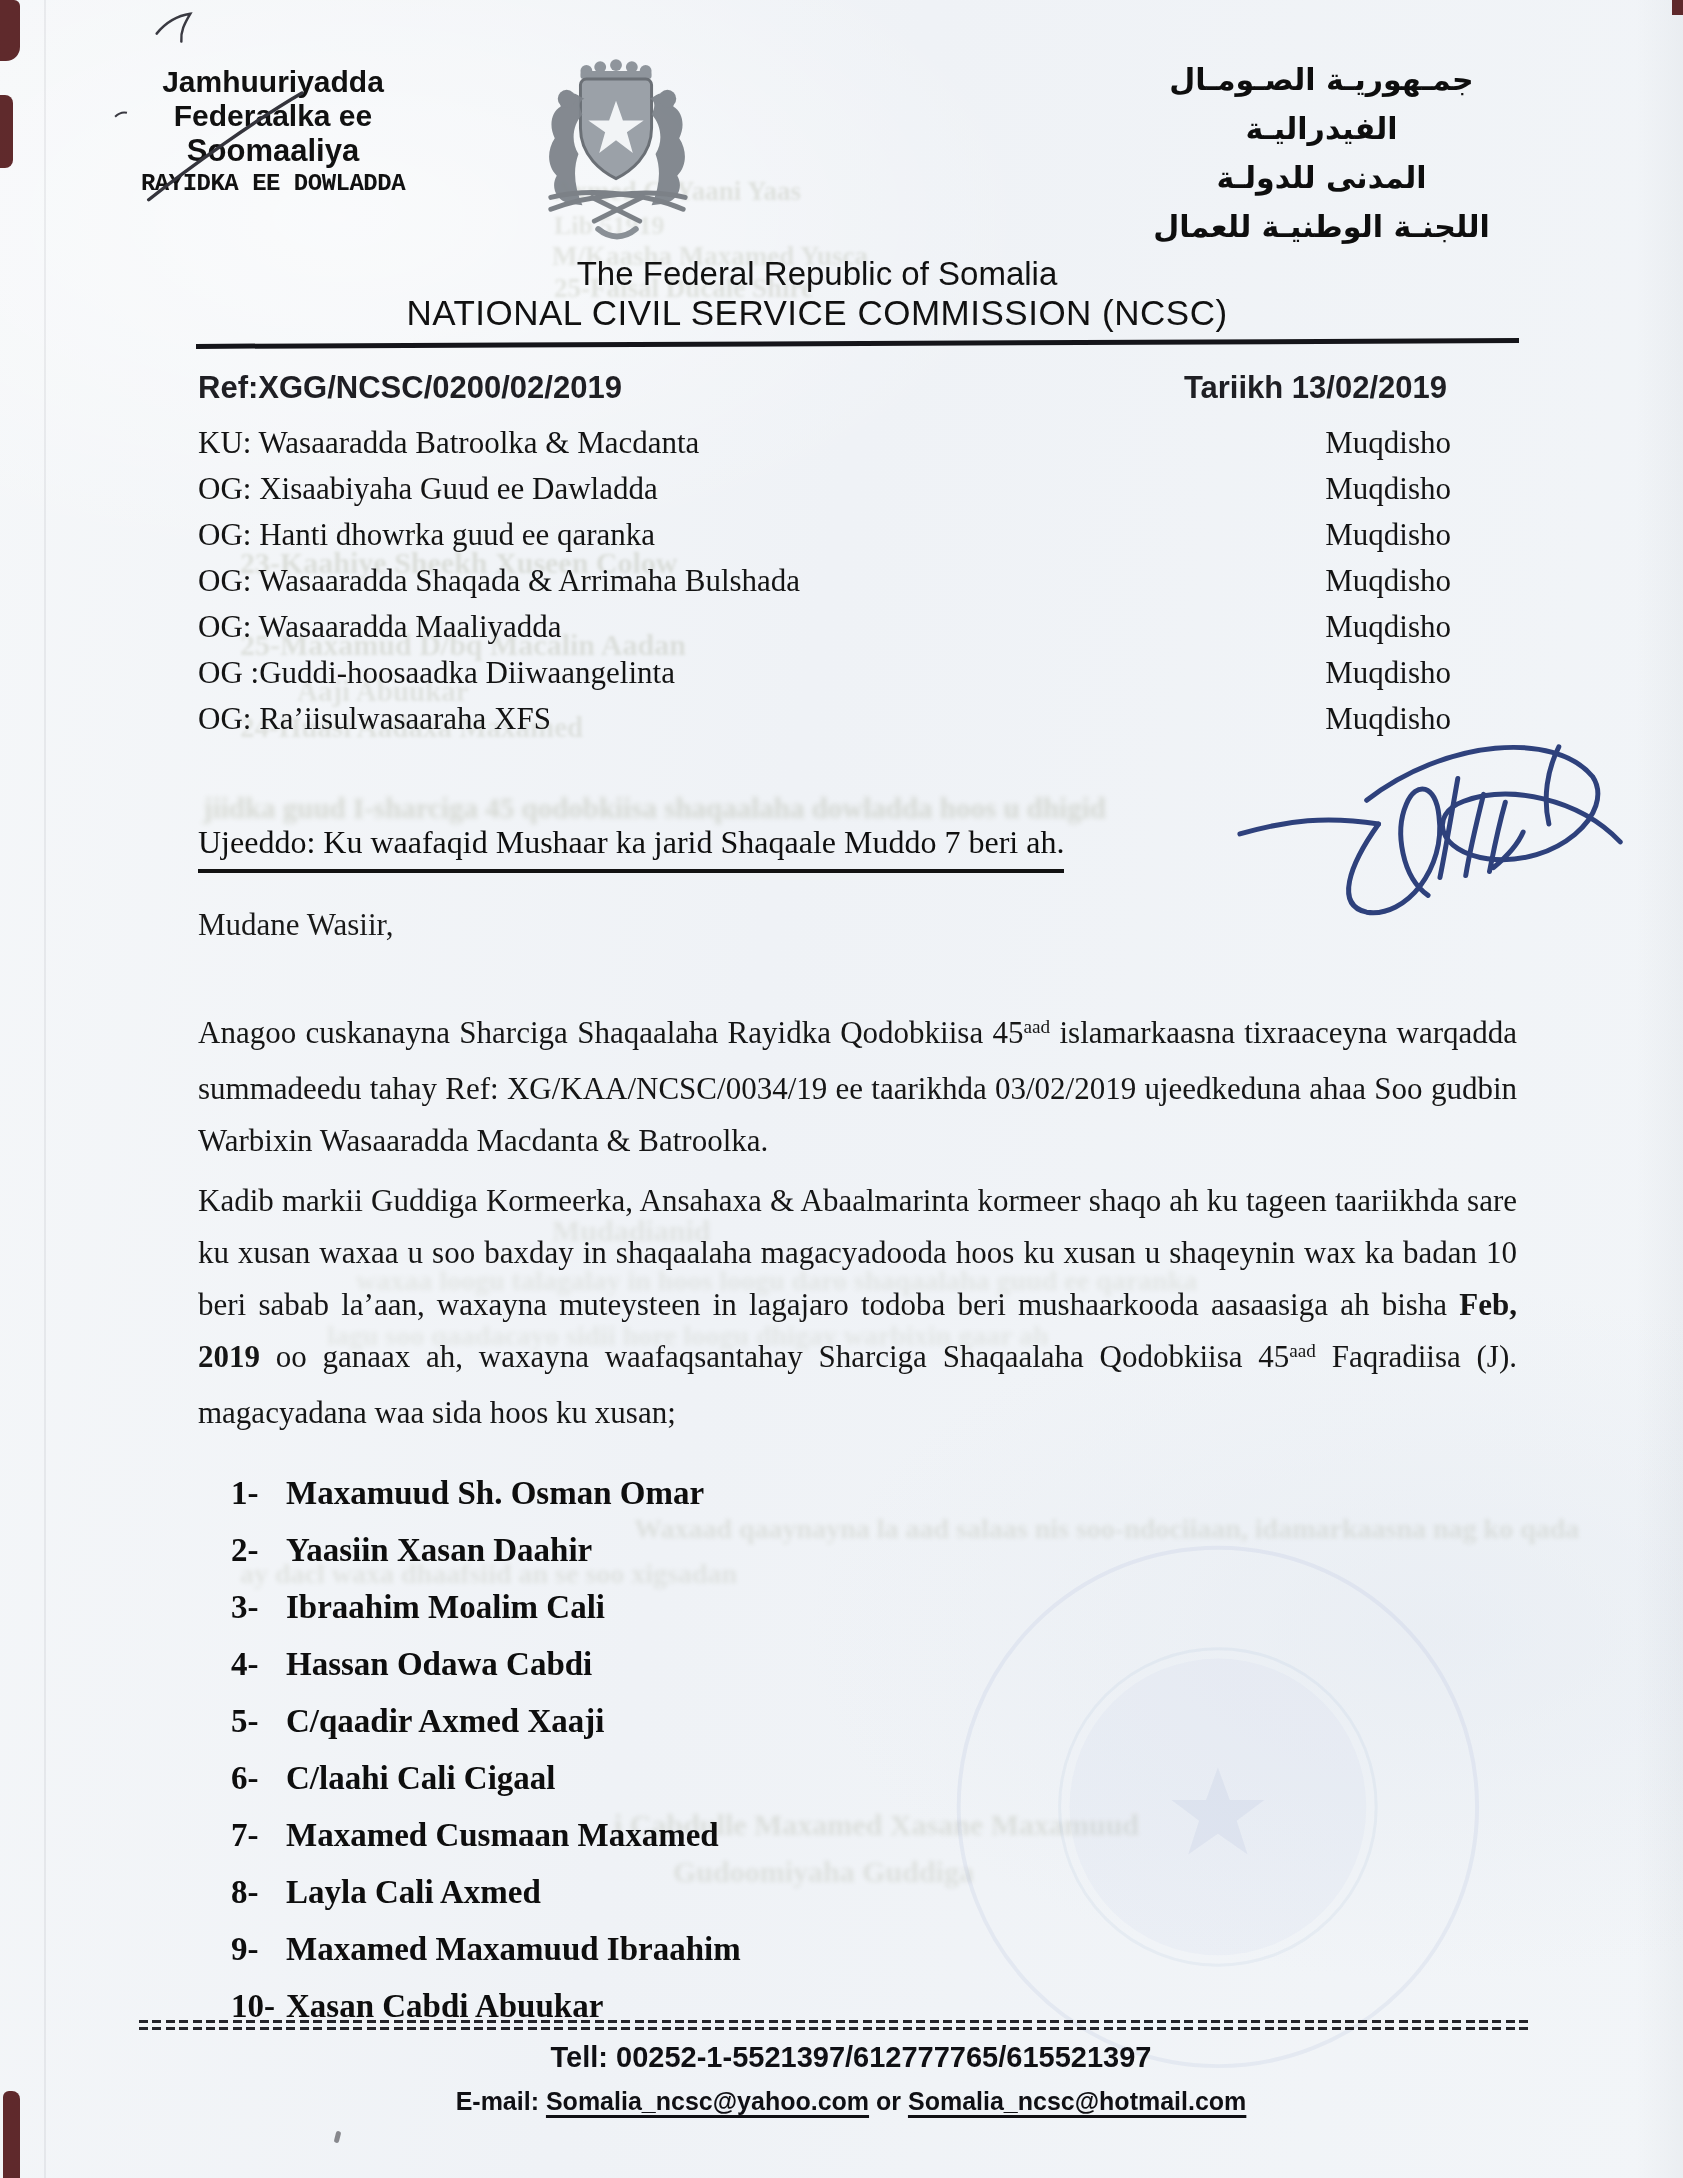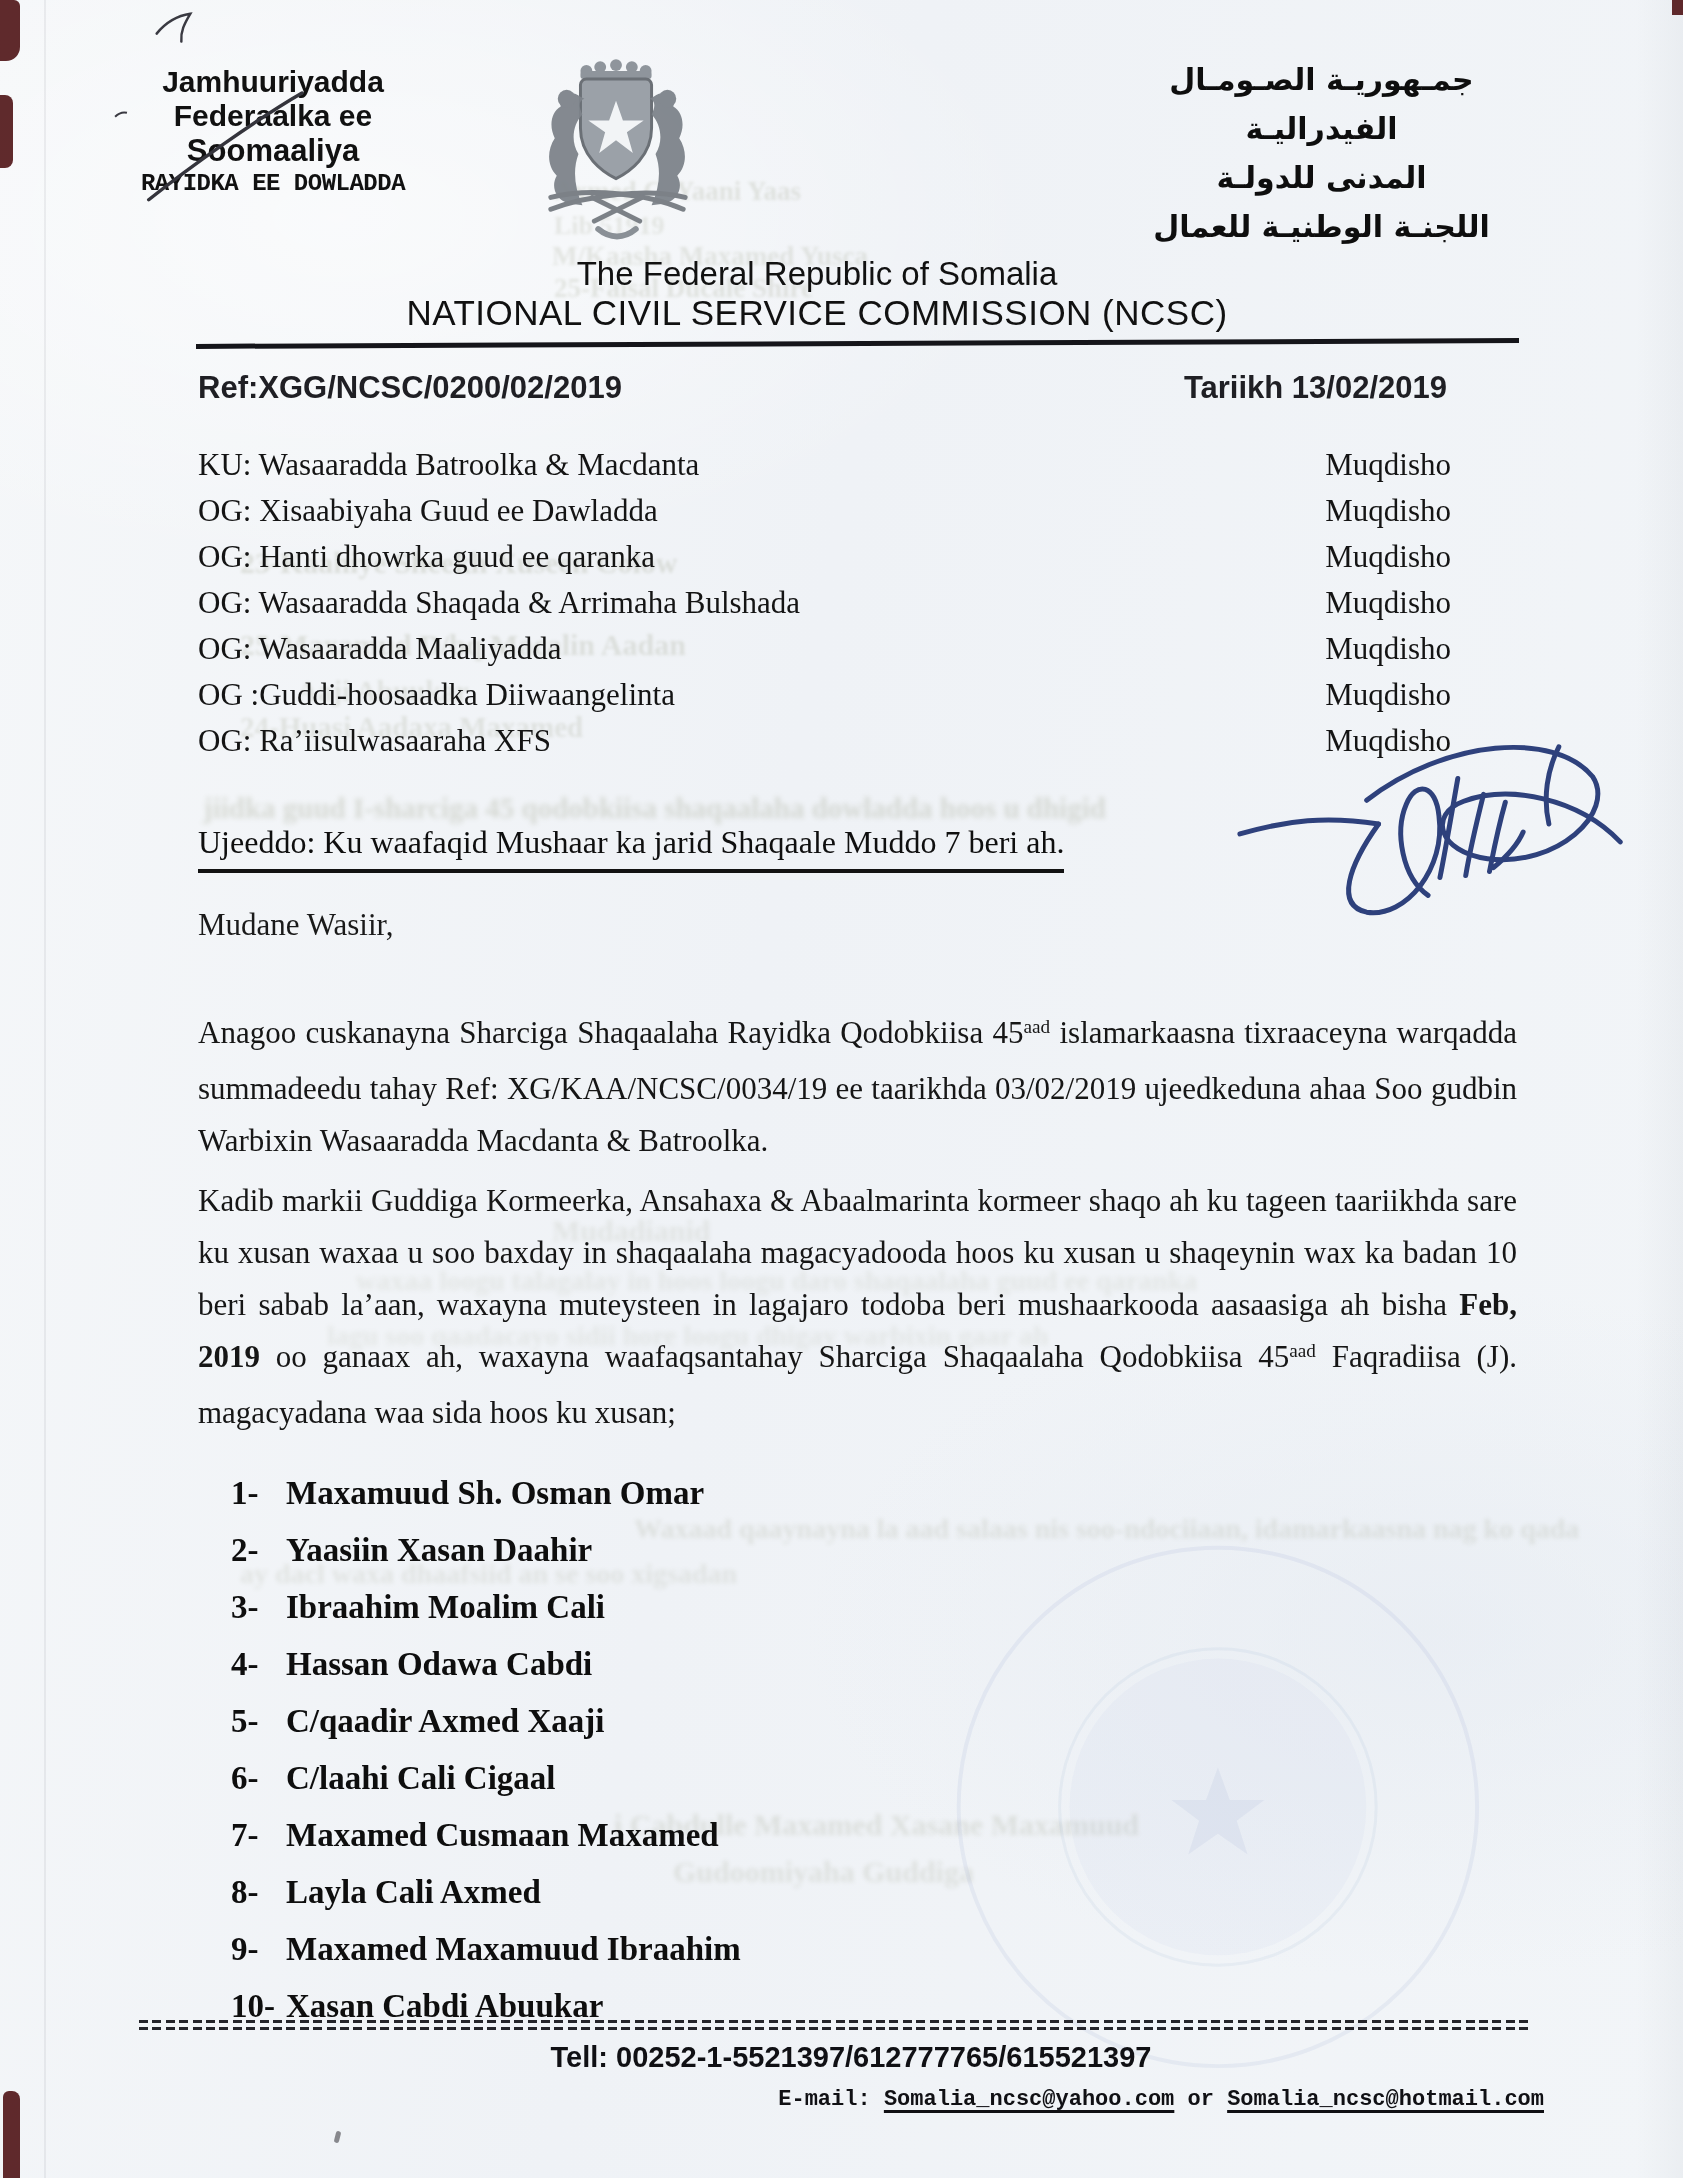--- a/index.html
+++ b/index.html
@@ -21,41 +21,41 @@
   .hdr-ar{left:1049px;top:55px;width:545px;text-align:center;direction:rtl;
     font-family:"DejaVu Sans",sans-serif;font-weight:bold;font-size:30px;line-height:49px;color:#0e0e0e;}
   .hdr-en{left:139px;top:255px;width:1356px;text-align:center;font-family:"Liberation Sans",sans-serif;font-weight:normal;color:#111;}
   .hdr-en .e1{font-size:33px;line-height:38px;}
   .hdr-en .e2{font-size:35px;line-height:40px;letter-spacing:0.5px;}
   .rule{left:196px;top:341px;width:1323px;height:5px;background:#15151a;transform:rotate(-.25deg);}
   
   .meta-row{left:198px;top:370px;width:1249px;display:flex;justify-content:space-between;
     font-family:"Liberation Sans",sans-serif;font-size:31px;font-weight:600;color:#1f1f24;}
   
-  .addr{left:198px;top:442px;width:1253px;font-size:31px;color:#141414;}
+  .addr{left:198px;top:420px;width:1253px;font-size:31px;color:#141414;}
   .addr-row{display:flex;justify-content:space-between;line-height:46px;}
   
   .subject{left:198px;top:824px;font-size:32px;font-weight:normal;border-bottom:4px solid #121212;padding-bottom:8px;color:#0f0f0f;}
   .salutation{left:198px;top:907px;font-size:31px;}
   
   .para{position:absolute;left:198px;width:1319px;font-size:31px;line-height:52px;text-align:justify;color:#161616;}
   .p1{top:976px;}
   .p2{top:1144px;}
   .seg-b{font-weight:bold;}
   .seg-sup{font-size:.62em;position:relative;top:-.5em;}
   
   .names{left:231px;top:1465px;width:891px;font-size:33px;font-weight:bold;color:#0e0e0e;}
   .name-row{display:flex;line-height:57px;}
   .name-row .no{width:55px;flex:none;}
   
   .dash1,.dash2{left:139px;width:1392px;height:3px;background:repeating-linear-gradient(90deg,#24242a 0 9px,transparent 9px 13.4px);}
   .dash1{top:2020px;}
   .dash2{top:2027px;}
   .tel{left:158px;top:2041px;width:1386px;text-align:center;font-family:"Liberation Sans",sans-serif;font-weight:bold;font-size:29px;color:#101014;}
-  .email{left:158px;top:2087px;width:1386px;text-align:right;font-family:Liberation Mono, monospace;font-weight:bold;font-size:22px;color:#101014;}
+  .email{left:158px;top:2087px;width:1386px;text-align:center;font-family:Liberation Sans, sans-serif;font-weight:bold;font-size:25px;color:#101014;}
   .email .u{text-decoration:underline;text-decoration-thickness:2.5px;text-underline-offset:5px;}
   
   .crease-v{left:44px;top:0;width:2px;height:2178px;background:rgba(50,55,70,.07);}
   .edge{background:#4a0d0f;opacity:.88;}
   .edge.m1{left:0;top:0;width:20px;height:61px;border-radius:0 6px 14px 0;}
   .edge.m2{left:0;top:95px;width:13px;height:73px;border-radius:0 8px 8px 0;}
   .edge.m3{left:3px;top:2091px;width:17px;height:87px;border-radius:6px 8px 0 0;}
   .edge.m4{left:1672px;top:0;width:11px;height:15px;}
   .speck{left:335px;top:2131px;width:5px;height:12px;background:#5a5a60;border-radius:3px;transform:rotate(14deg);opacity:.7;}
   .bleed{position:absolute;font-family:"Liberation Serif",serif;white-space:nowrap;pointer-events:none;}

